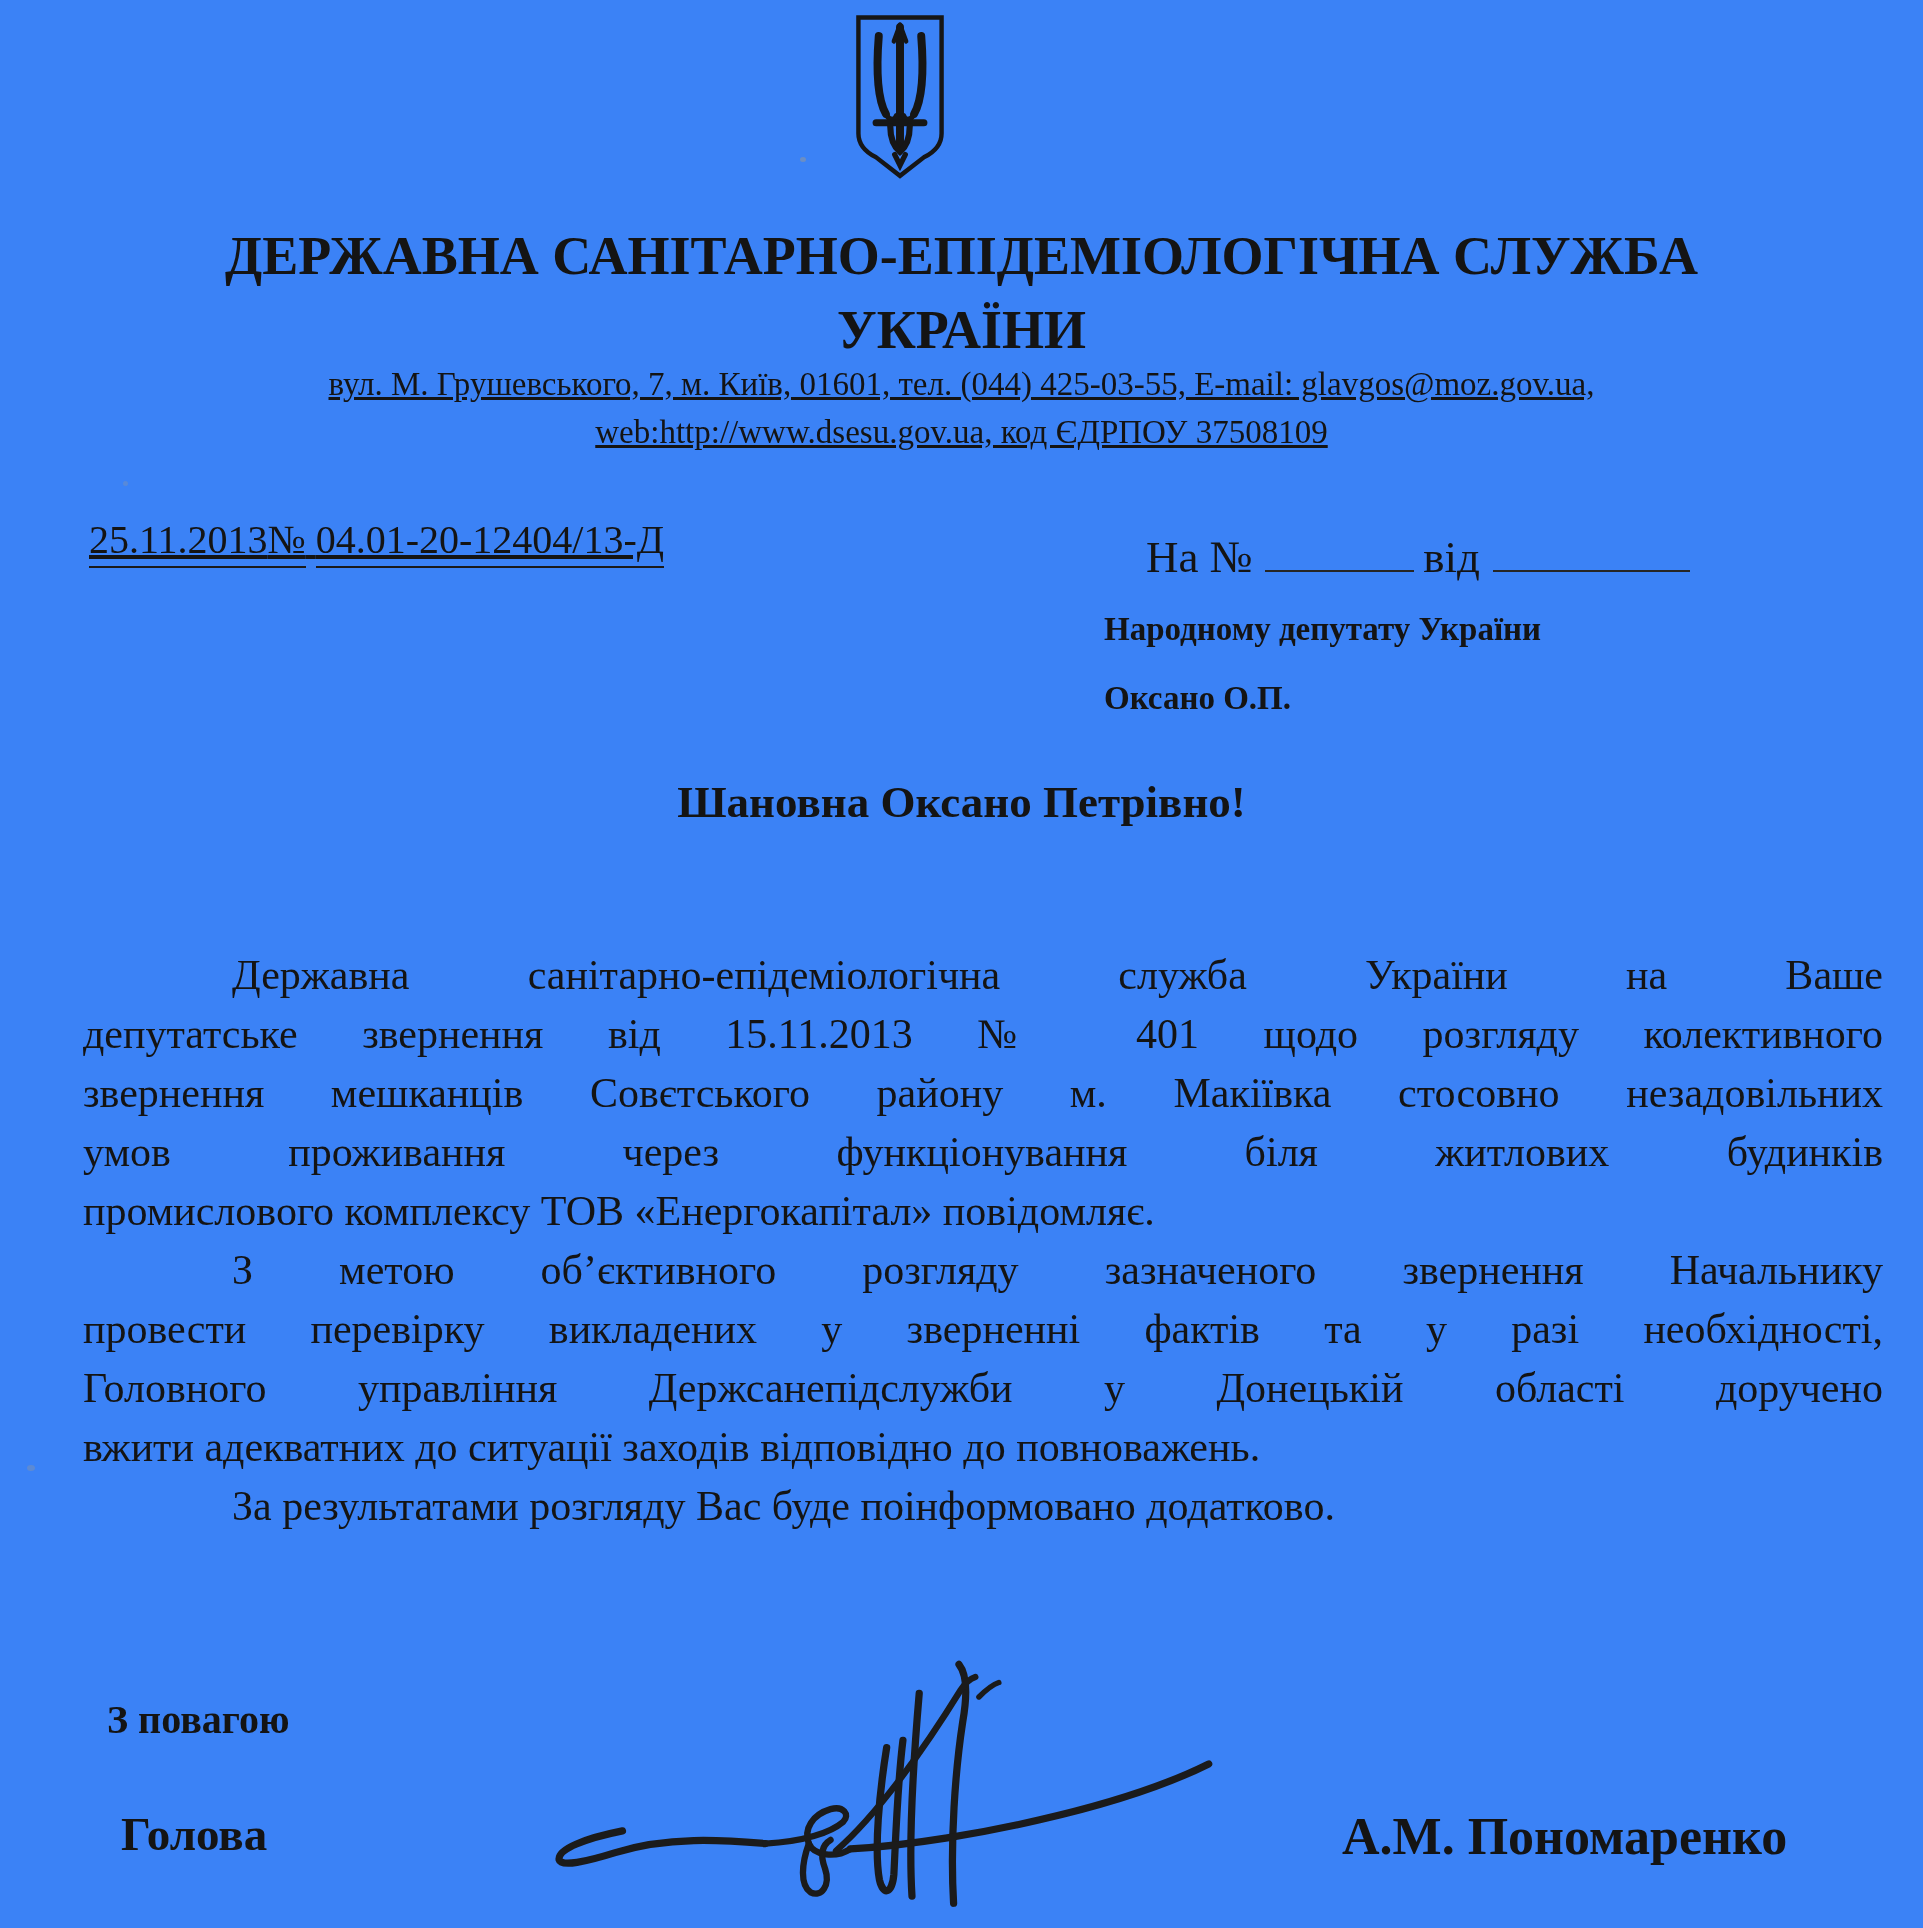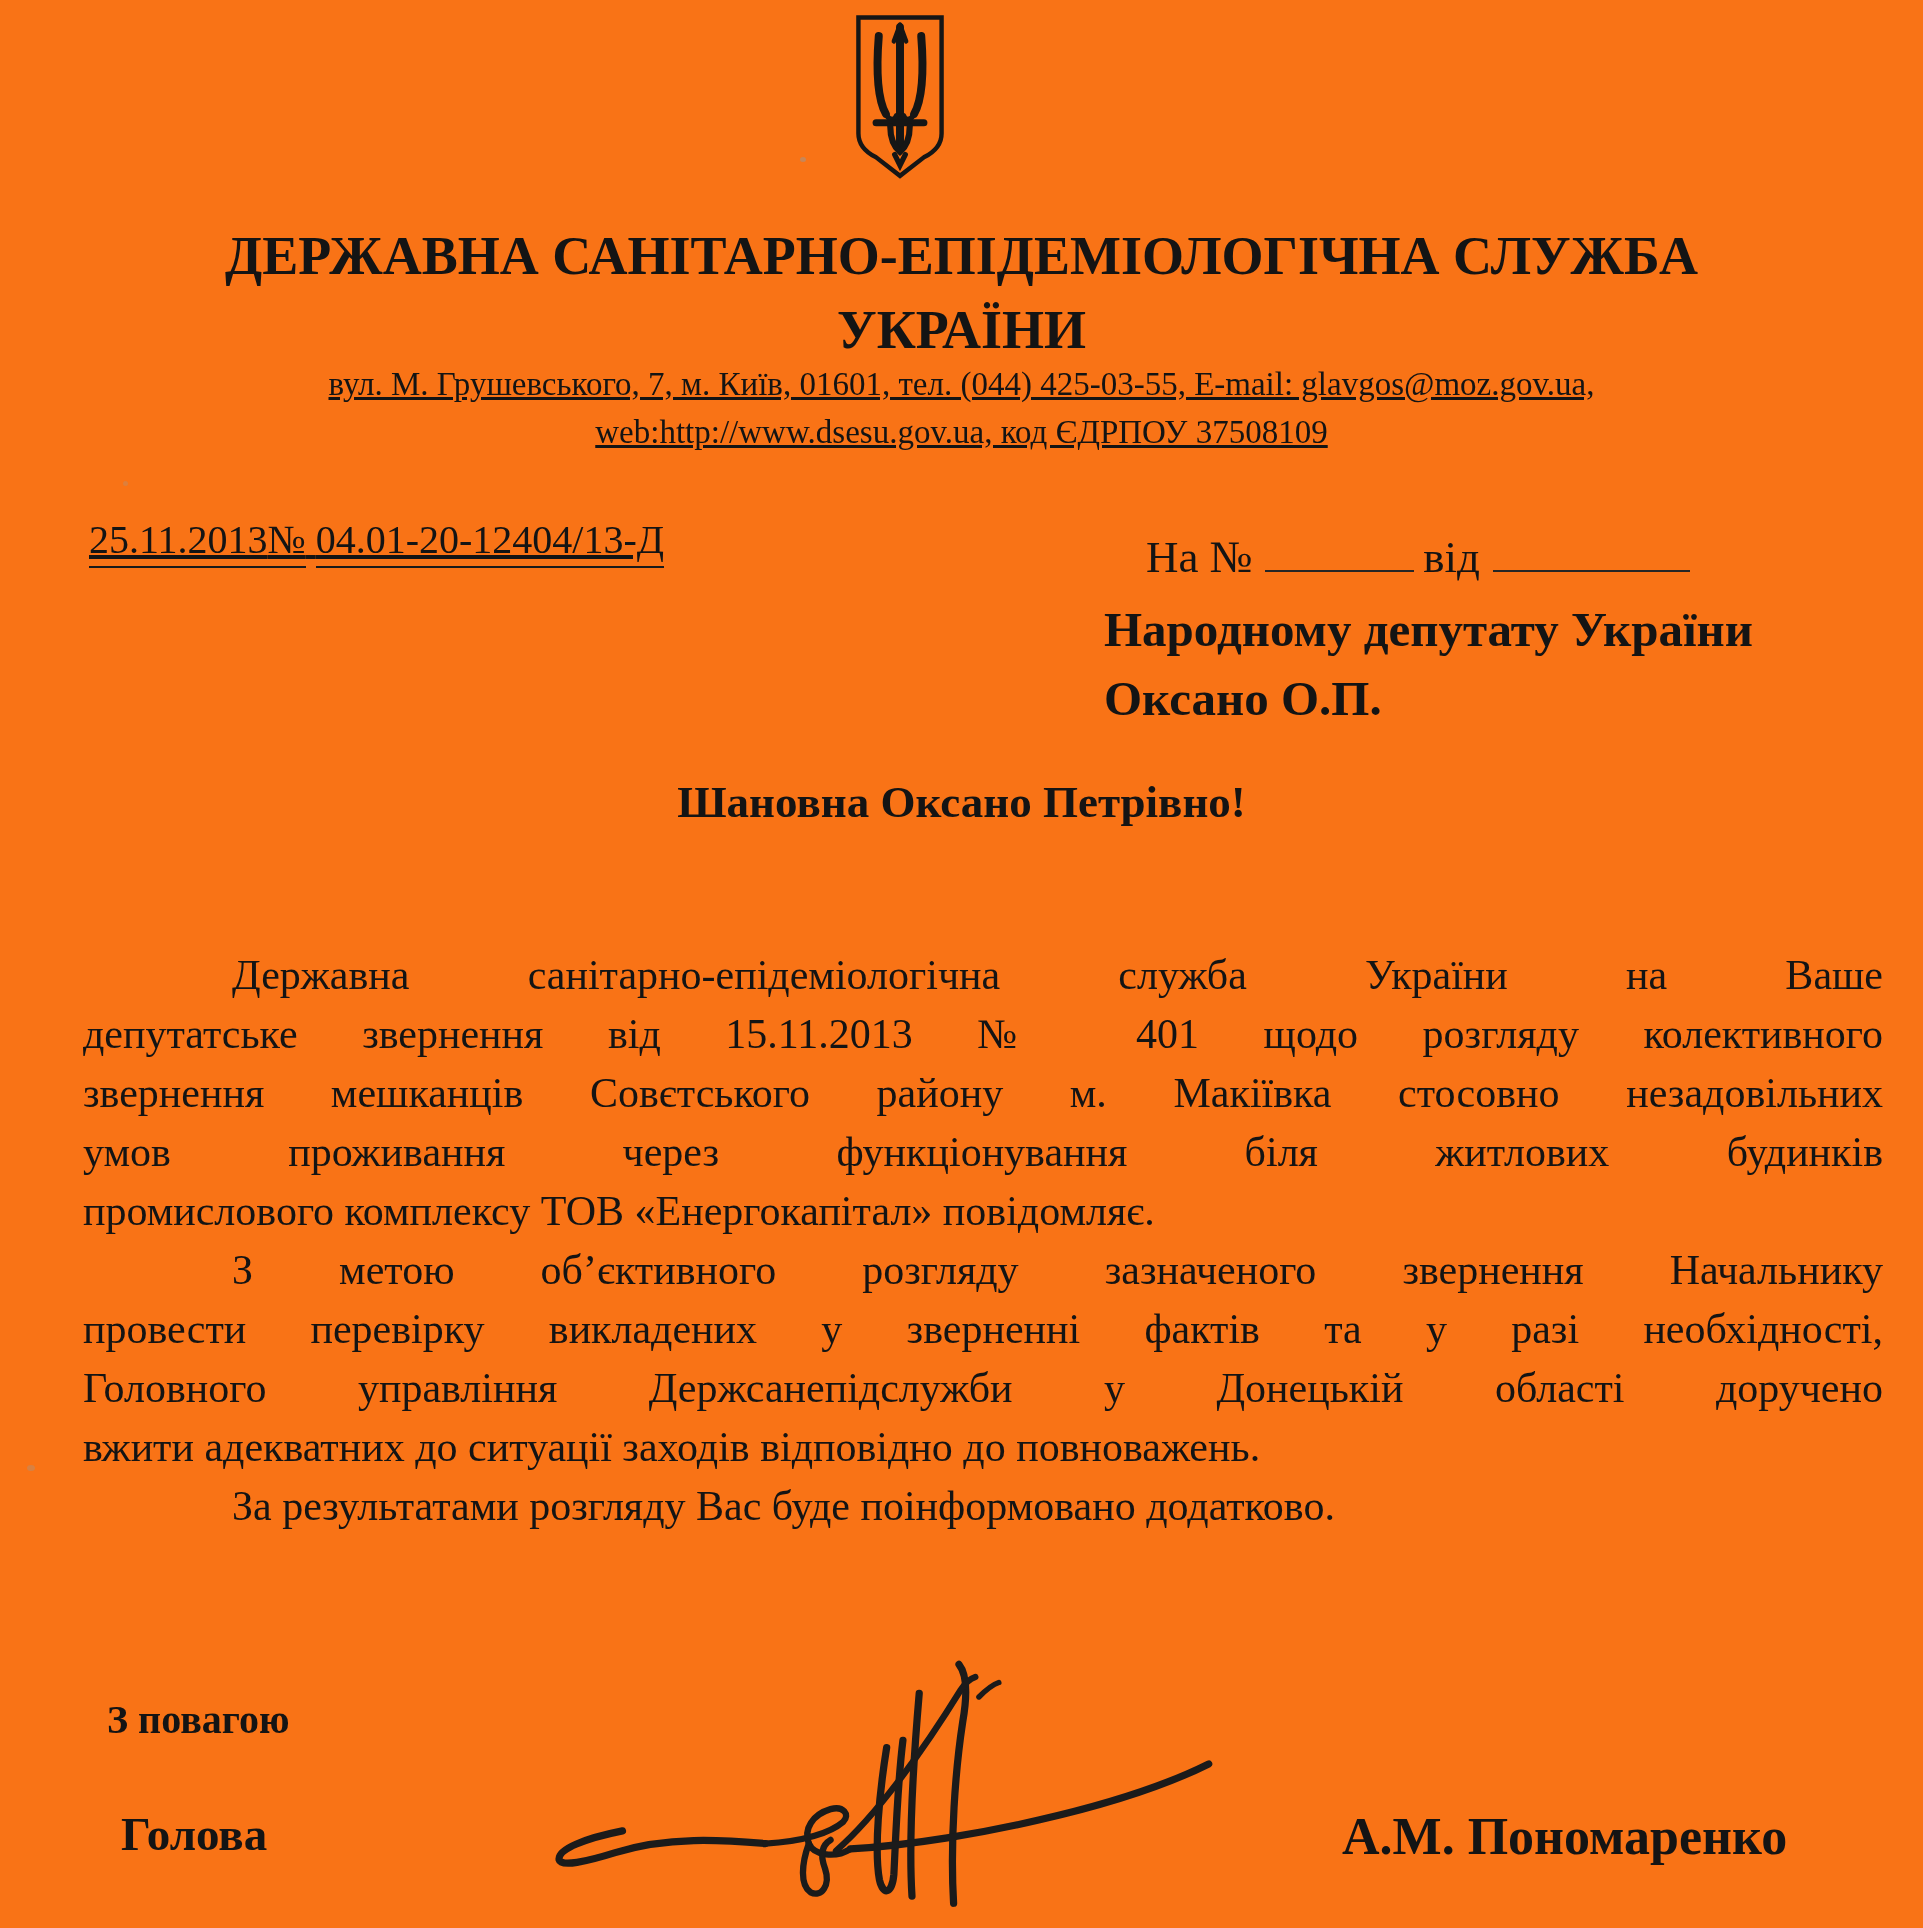--- a/index.html
+++ b/index.html
@@ -5,21 +5,21 @@
   html,body { margin:0; padding:0; }
   body {
     width:1923px; height:1929px;
     background:#e9e9e7;
     font-family:"Liberation Serif","DejaVu Serif",serif;
     color:#141414;
     -webkit-font-smoothing:antialiased;
   }
   .page {
     position:relative; width:1923px; height:1929px;
-    background:#f97316; overflow:hidden;
+    background:#3b82f6; overflow:hidden;
   }
   
   .emblem { position:absolute; left:854px; top:11px; width:92px; height:174px; }
   .org-name {
     position:absolute; left:0; top:219px; width:1923px;
     text-align:center; font-weight:bold; font-size:54px; line-height:74px;
     letter-spacing:0px; white-space:nowrap;
   }
   .org-addr {
     position:absolute; left:0; top:360px; width:1923px;
@@ -35,21 +35,21 @@
   }
   .blank {
     display:inline-block; height:1em; vertical-align:baseline;
     border-bottom:2.7px solid #262626; margin:0 9px 0 12.7px;
   }
   .blank-1 { width:149px; }
   .blank-2 { width:197px; margin-right:0; }
   
   .recipient {
     position:absolute; left:1104px; top:595px;
-    font-weight:bold; font-size:49px; line-height:69px; white-space:nowrap;
+    font-weight:bold; font-size:33px; line-height:69px; white-space:nowrap;
   }
   .salutation {
     position:absolute; left:0; top:776px; width:1923px;
     text-align:center; font-weight:bold; font-size:45px; white-space:nowrap;
   }
   
   .body-text {
     position:absolute; left:83px; top:946px; width:1800px;
     font-size:42px; line-height:59px;
   }

